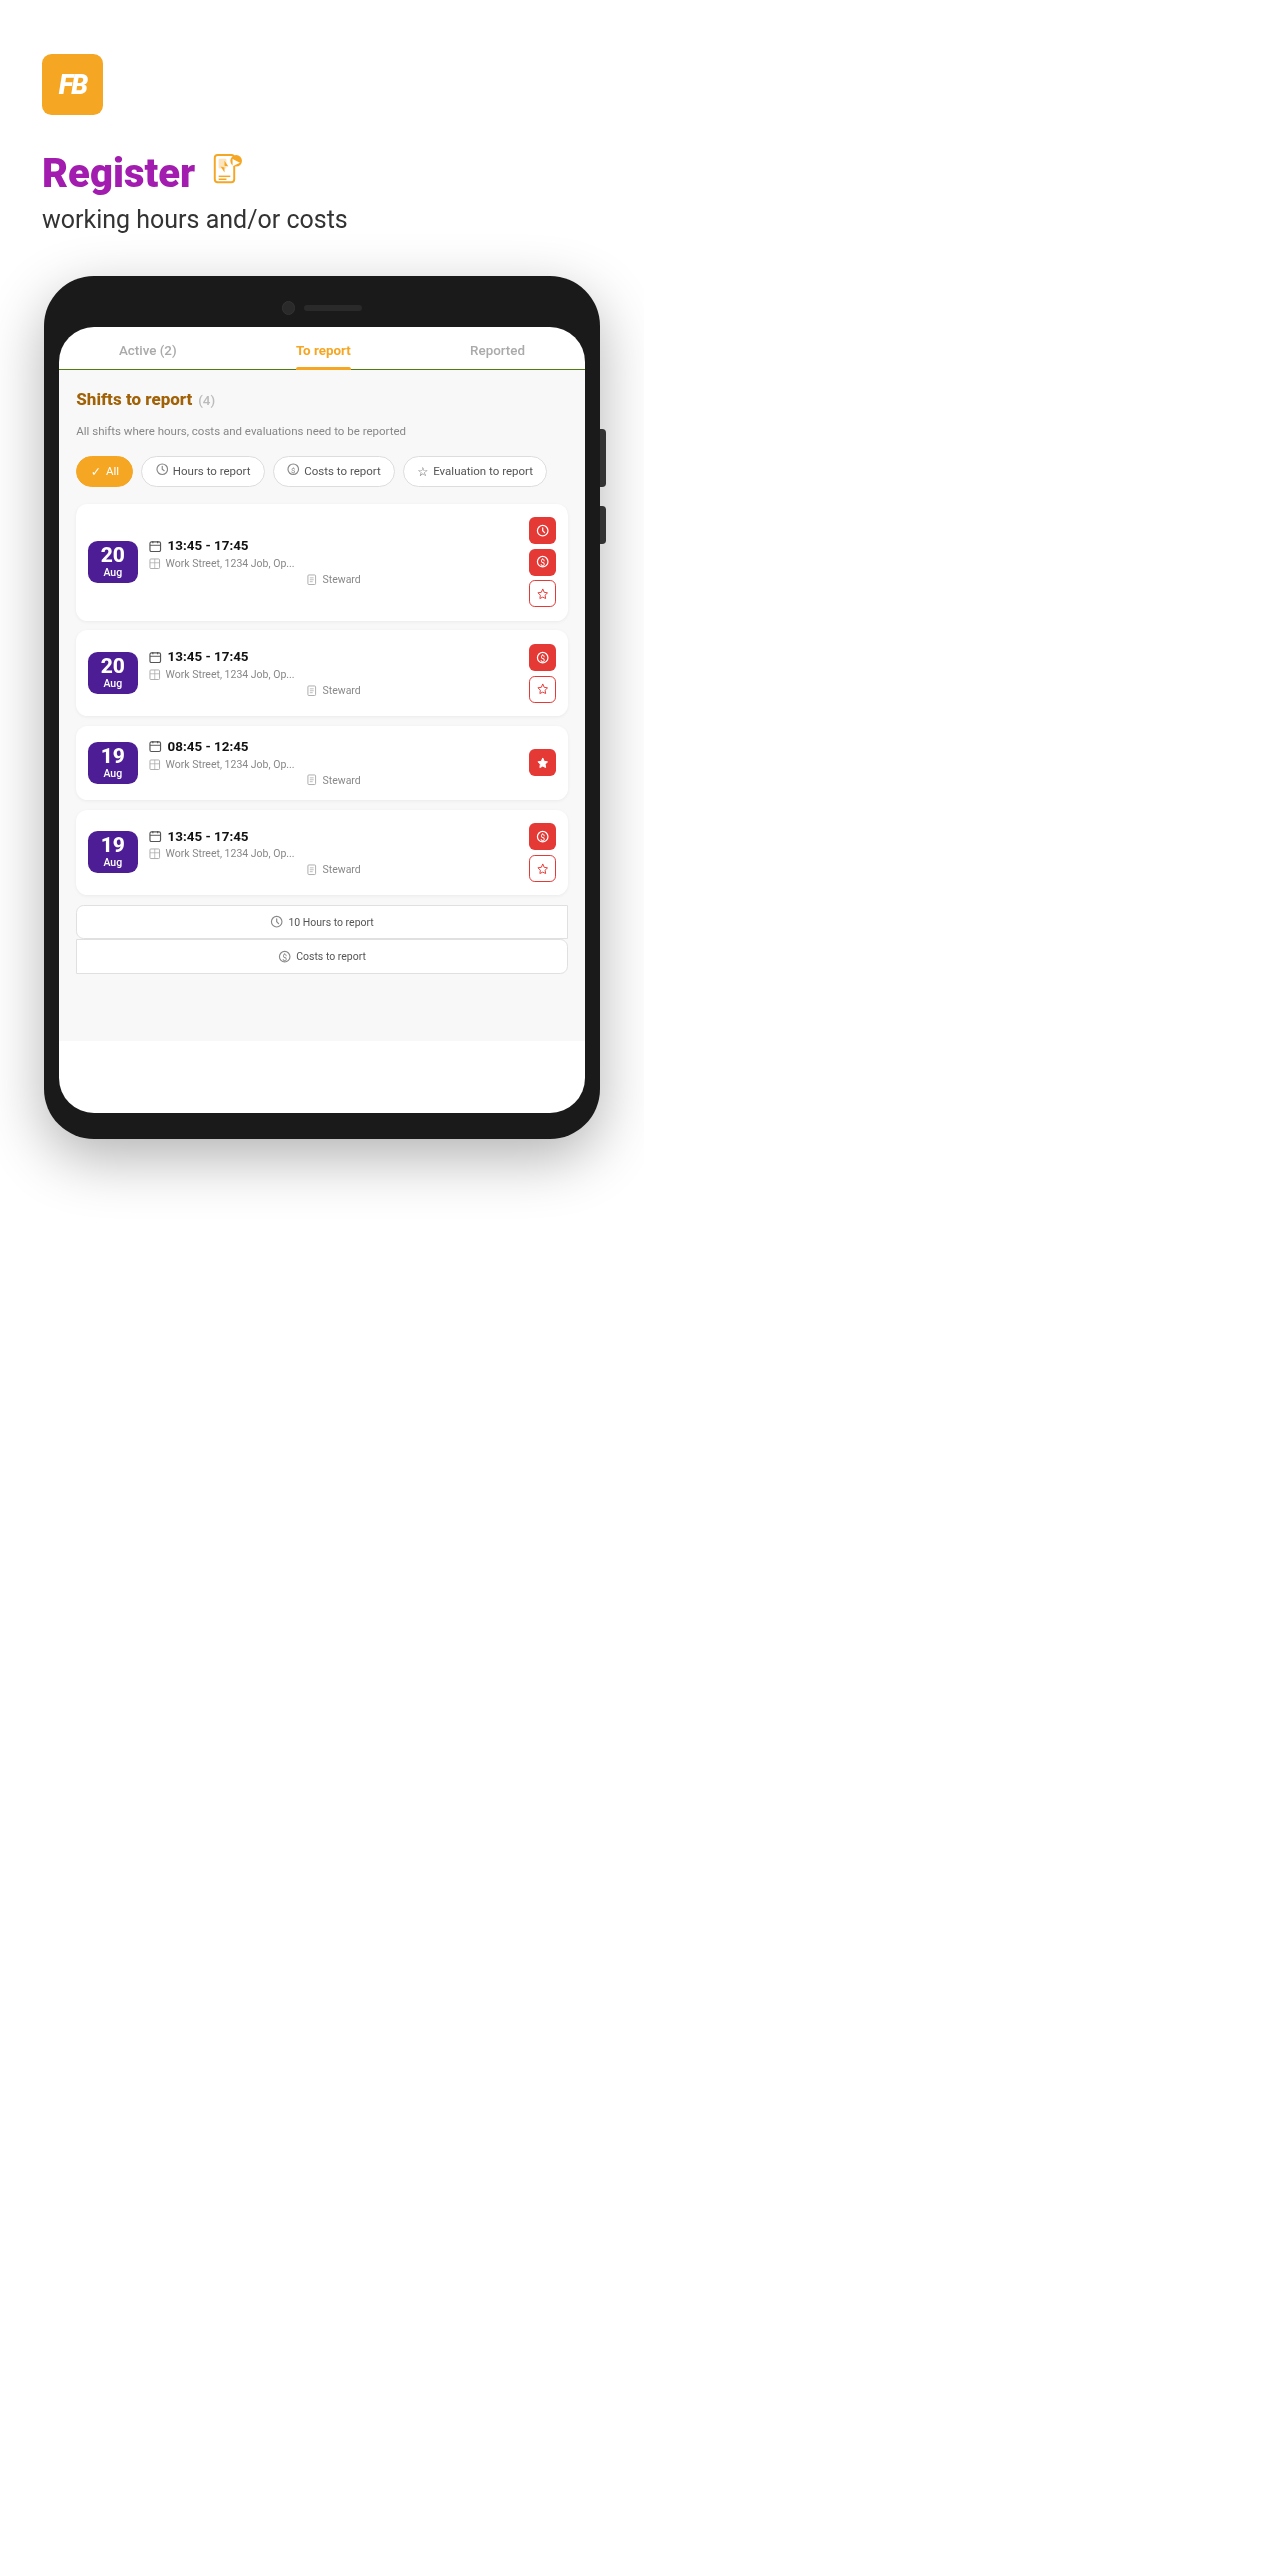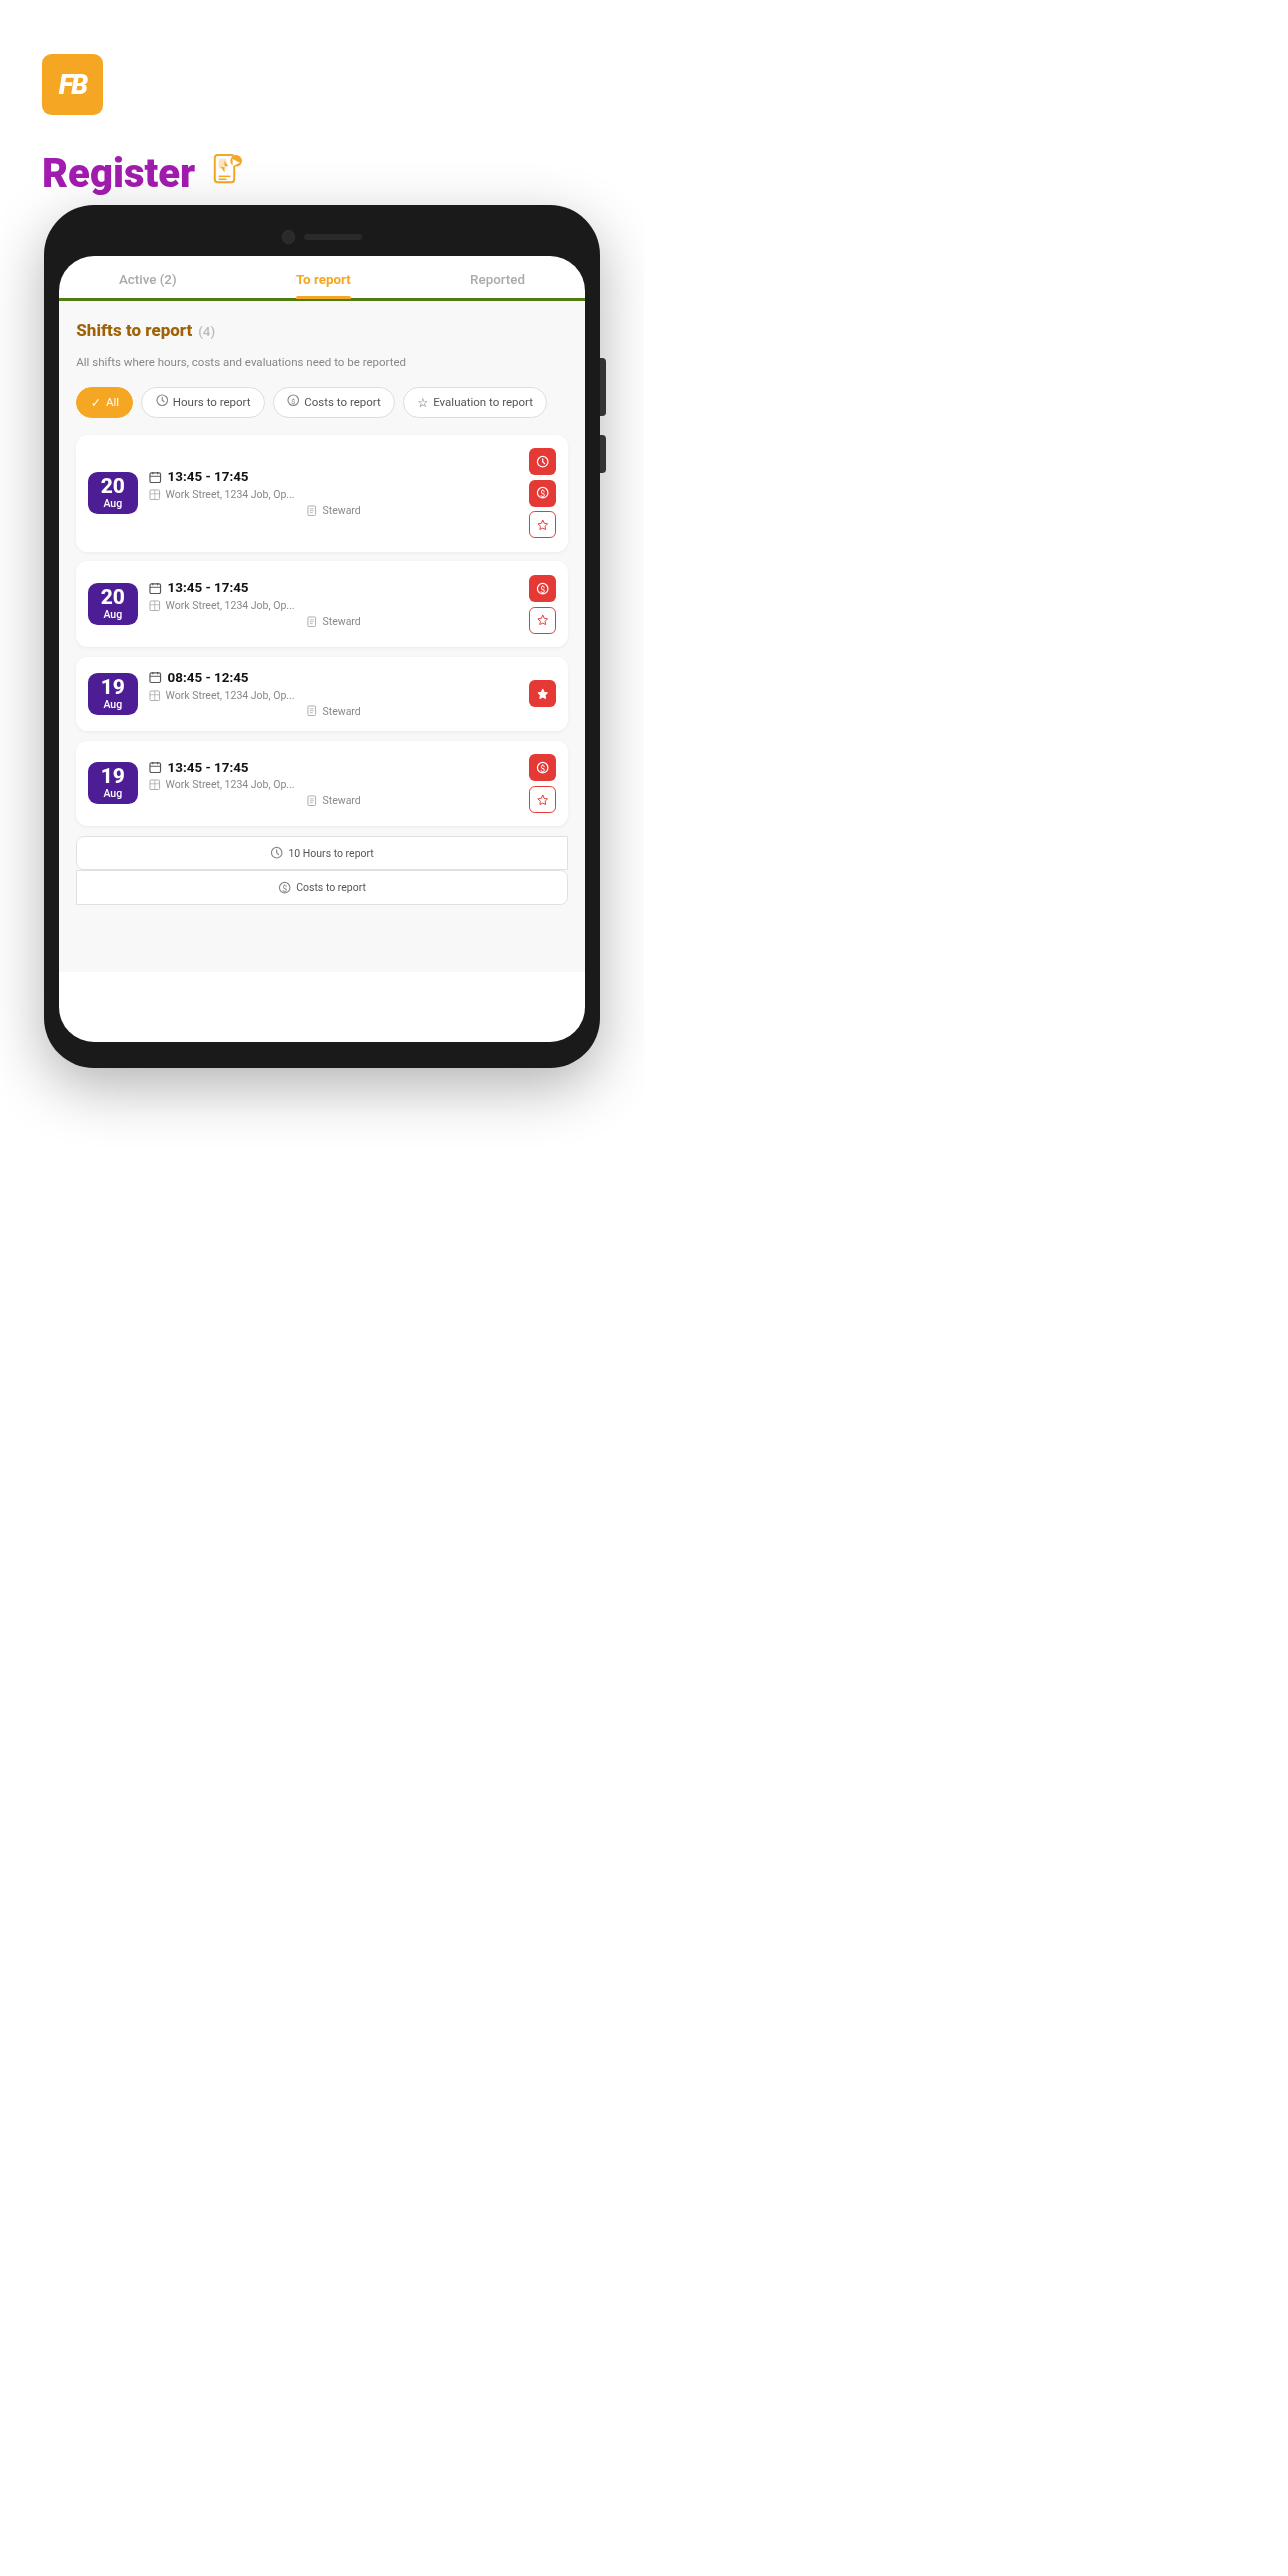--- a/index.html
+++ b/index.html
@@ -149,21 +149,21 @@
       font-weight: 800;
       color: #111;
       letter-spacing: 1px;
     }
 
     
     .tabs-container {
       display: flex;
       justify-content: space-around;
       padding: 15.3px 0 0 0;
-      border-bottom: 3px solid #4d7c0f;
+      border-bottom: 1px solid #4d7c0f;
       margin: 0 0 0 0;
     }
     .tab-item {
       font-size: 13.4px;
       font-weight: 500;
       color: #aaa;
       padding-bottom: 11.5px;
       cursor: pointer;
       position: relative;
     }
@@ -363,20 +363,21 @@
         <rect x="8" y="2" width="20" height="28" rx="3" stroke="#F5A623" stroke-width="2" fill="none"></rect>
         <rect x="12" y="6" width="8" height="10" rx="1" fill="#F5A623" opacity="0.3"></rect>
         <polygon points="18,8 22,14 18,13 18,20 14,14 18,15" fill="#F5A623"></polygon>
         <line x1="12" y1="24" x2="24" y2="24" stroke="#F5A623" stroke-width="1.5"></line>
         <line x1="12" y1="27" x2="20" y2="27" stroke="#F5A623" stroke-width="1.5"></line>
         <circle cx="30" cy="8" r="6" fill="#F5A623"></circle>
         <text x="30" y="12" text-anchor="middle" font-size="9" fill="white" font-weight="bold">▶</text>
       </svg>
     </span>
   </div>
+  <p class="page-subtitle">working hours and/or costs</p>
 
   <div class="phone-mockup">
     <div class="phone-notch-area">
       <div class="phone-camera"></div>
       <div class="phone-speaker"></div>
     </div>
     <div class="phone-side-button"></div>
     <div class="phone-side-button2"></div>
 
     <div class="phone-screen">

